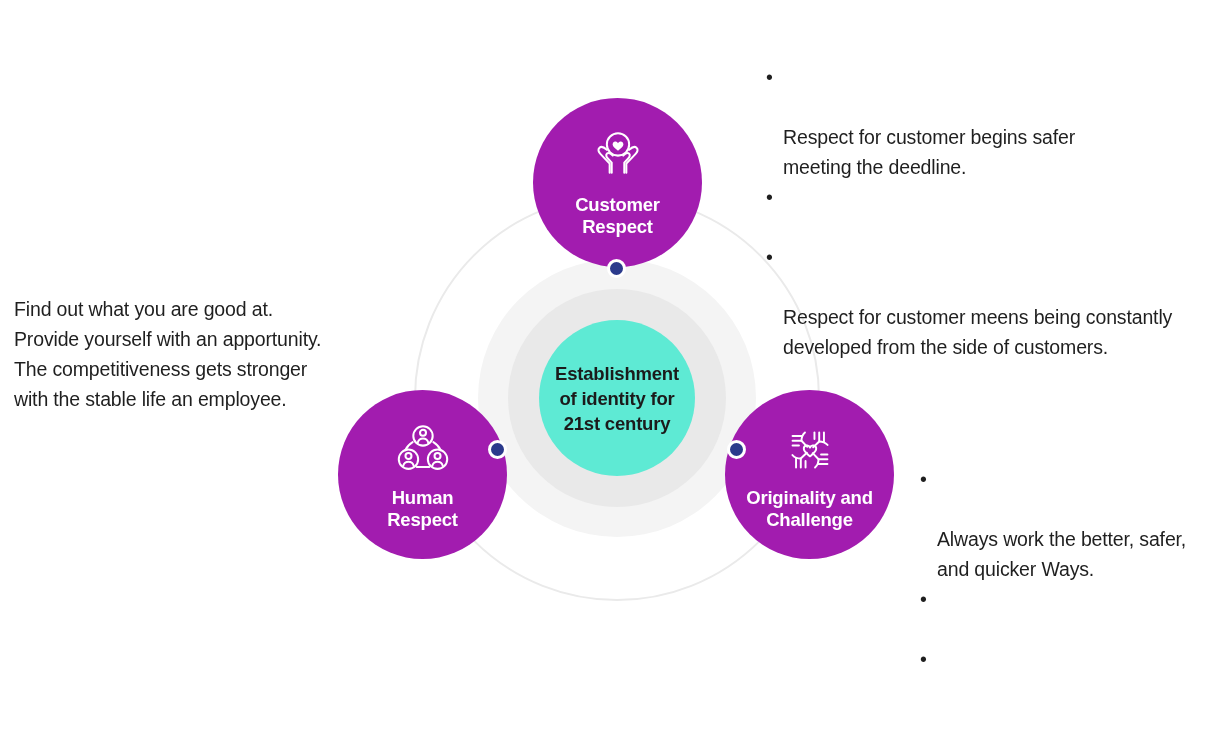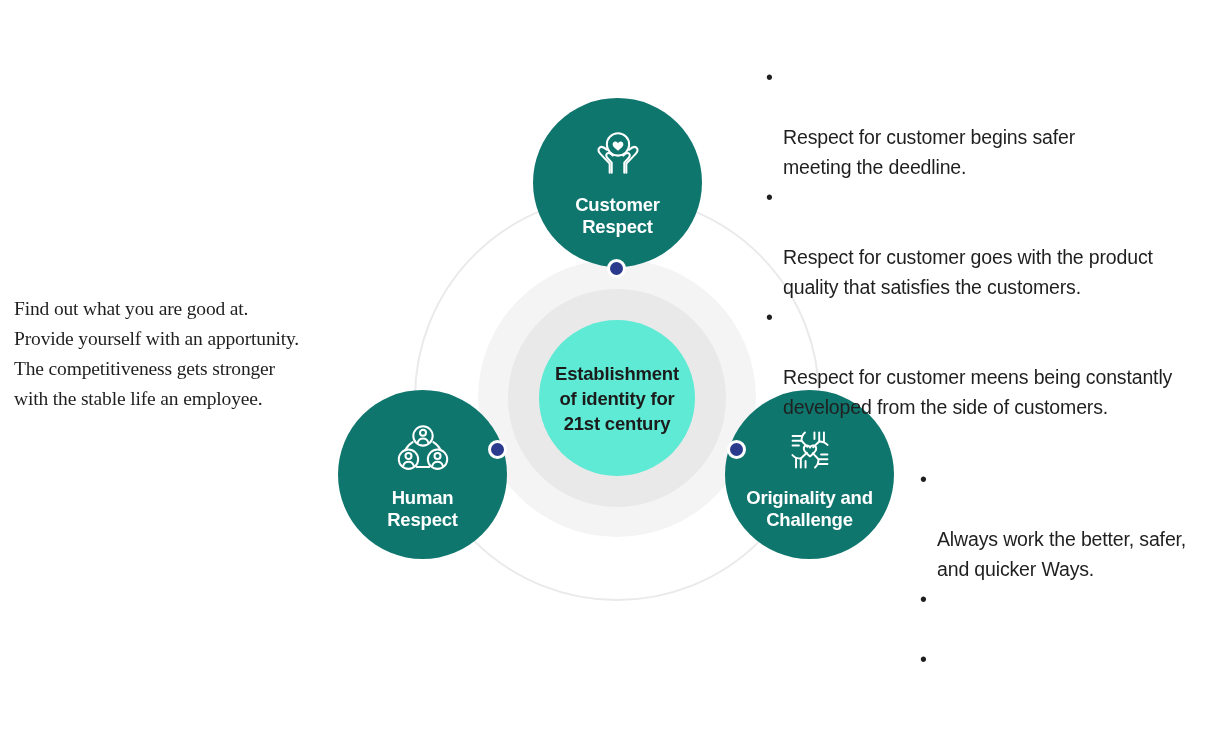--- a/index.html
+++ b/index.html
@@ -74,21 +74,21 @@
     letter-spacing: -0.2px;
     white-space: pre-line;
   }
 
   
   .node {
     position: absolute;
     width: 169px;
     height: 169px;
     border-radius: 50%;
-    background: #0f766e;
+    background: #a21caf;
     display: flex;
     flex-direction: column;
     align-items: center;
     justify-content: center;
   }
   .node-icon {
     width: 62px;
     height: 62px;
     display: block;
     margin-bottom: 4px;
@@ -125,21 +125,20 @@
   #dot-right { left: 727px; top: 440px; }
 
   
   .text-block { position: absolute; }
   .plain-line {
     font-size: 19.5px;
     line-height: 30px;
     color: #1f1f1f;
     letter-spacing: -0.15px;
     white-space: pre-line;
-    font-family: Liberation Serif, serif;
   }
   .bullet-list {
     list-style: none;
     margin: 0;
     padding: 0;
   }
   .bullet-item {
     position: relative;
     padding-left: 17px;
     font-size: 19.5px;
@@ -261,22 +260,20 @@
 
   <div class="text-block" id="text-top-right">
     <ul class="bullet-list">
       <li class="bullet-item">
         <span class="bullet-mark">•</span>
         <span>Respect for customer begins safer
 meeting the deedline.</span>
       </li>
       <li class="bullet-item">
         <span class="bullet-mark">•</span>
-        <span>Respect for customer goes with the product
-quality that satisfies the customers.</span>
       </li>
       <li class="bullet-item">
         <span class="bullet-mark">•</span>
         <span>Respect for customer meens being constantly
 developed from the side of customers.</span>
       </li>
     </ul>
   </div>
 
   <div class="text-block" id="text-bot-right">

